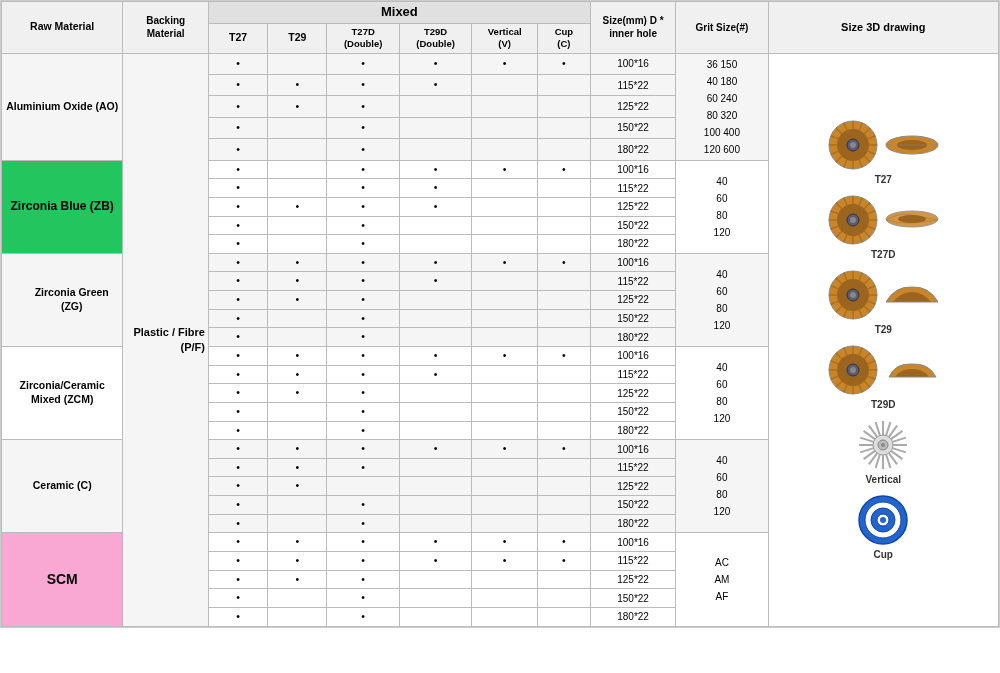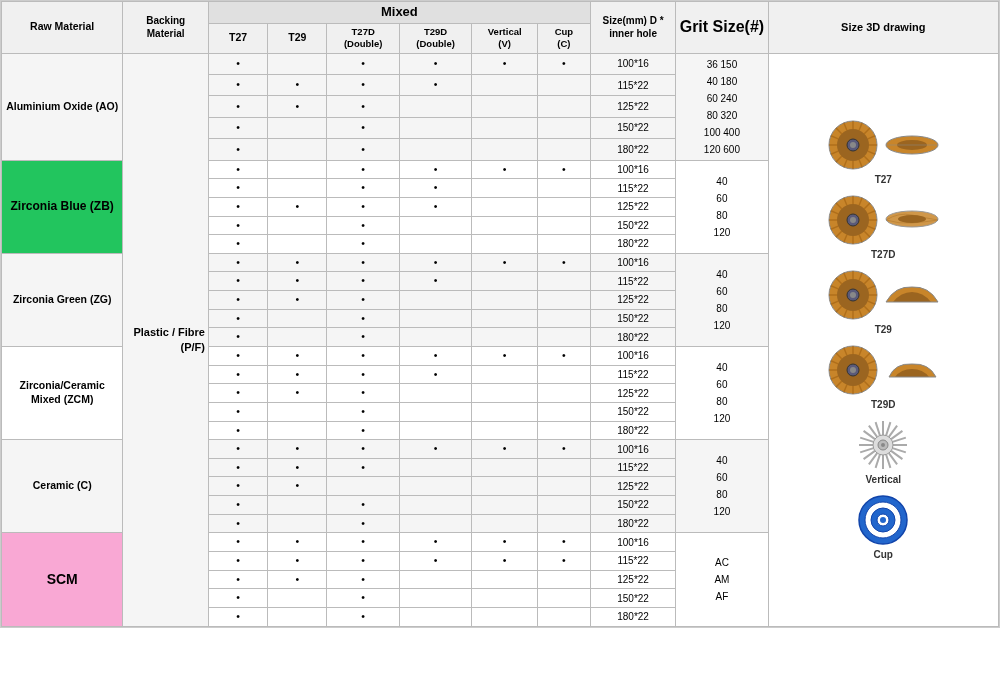--- a/index.html
+++ b/index.html
@@ -94,21 +94,21 @@
 
 <div class="main-container">
 
   <table>
     <thead>
       <tr class="header-main header-group-row">
         <th rowspan="2" style="width:90px;background:#f0f0f0;">Raw Material</th>
         <th rowspan="2" style="width:65px;background:#f0f0f0;font-size:10px;">Backing Material</th>
         <th colspan="6" style="background:#e0e0e0;font-size:13px;font-weight:bold;">Mixed</th>
         <th rowspan="2" style="width:65px;background:#f0f0f0;font-size:10px;">Size(mm) D * inner hole</th>
-        <th rowspan="2" style="width:70px;background:#f0f0f0;font-size:16px;">Grit Size(#)</th>
+        <th rowspan="2" style="width:70px;background:#f0f0f0;font-size:10px;">Grit Size(#)</th>
         <th rowspan="2" style="width:175px;background:#f0f0f0;font-size:11px;">Size 3D drawing</th>
       </tr>
       <tr class="header-main header-group-row">
         <th style="width:45px;background:#f0f0f0;">T27</th>
         <th style="width:45px;background:#f0f0f0;">T29</th>
         <th style="width:55px;background:#f0f0f0;font-size:9.5px;">T27D<br>(Double)</th>
         <th style="width:55px;background:#f0f0f0;font-size:9.5px;">T29D<br>(Double)</th>
         <th style="width:50px;background:#f0f0f0;font-size:9.5px;">Vertical<br>(V)</th>
         <th style="width:40px;background:#f0f0f0;font-size:9.5px;">Cup<br>(C)</th>
       </tr>
@@ -378,21 +378,21 @@
         <tr style="background:#fff">
           <td>•</td>
           <td></td>
           <td>•</td>
           <td></td>
           <td></td>
           <td></td>
           <td style="font-size:10px;">180*22</td>
         </tr>
         <tr style="background:#f5f5f5">
-          <td rowspan="5" class="raw-material-cell" style="background:#f5f5f5;font-size:10.5px;">Zirconia Green (ZG)</td>
+          <td rowspan="5" class="raw-material-cell" style="background:#f5f5f5;font-size:10.5px;padding-left:22px;">Zirconia Green (ZG)</td>
           <td>•</td>
           <td>•</td>
           <td>•</td>
           <td>•</td>
           <td>•</td>
           <td>•</td>
           <td style="font-size:10px;">100*16</td>
           <td rowspan="5" class="grit-size-cell" style="font-size:10px;line-height:1.7;background:#f5f5f5;">40<br>60<br>80<br>120</td>
         </tr>
         <tr style="background:#f5f5f5">

